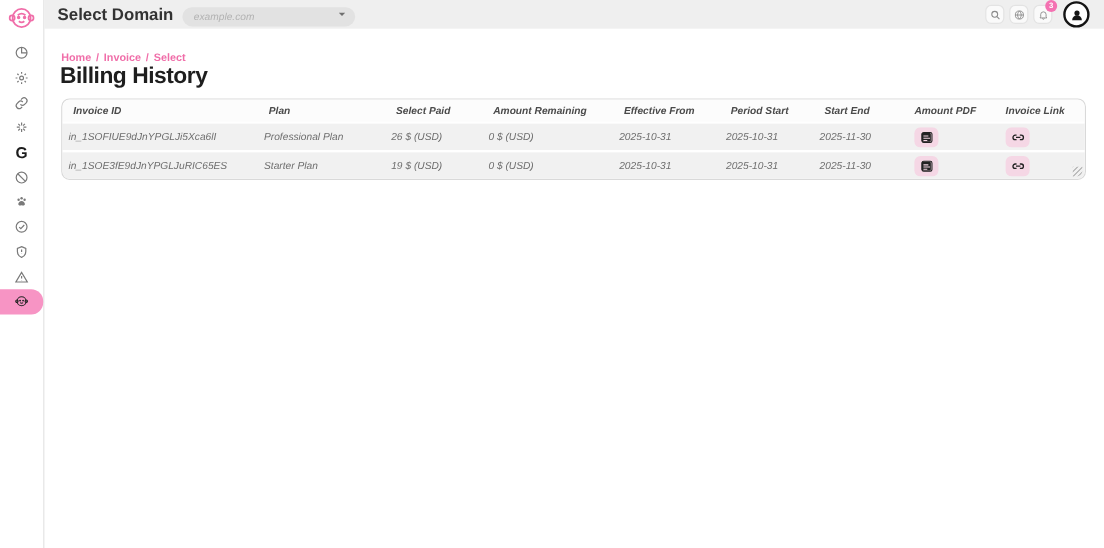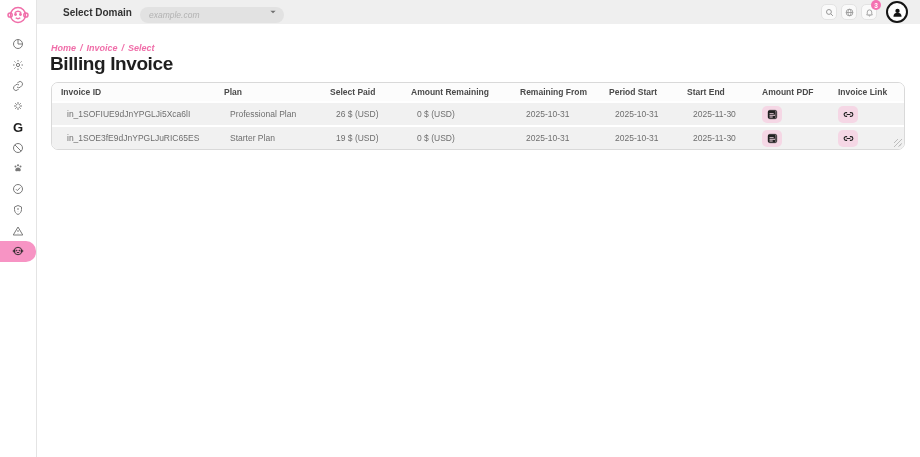--- a/index.html
+++ b/index.html
@@ -14,21 +14,21 @@
   .side-items { display:flex; flex-direction:column; padding-top:4px; }
   .side-item { height:20.7px; display:flex; align-items:center; justify-content:center;
     color:#7a7a7a; cursor:pointer; }
   .side-item svg { width:12px; height:12px; }
   .side-item.google { font-weight:800; font-size:13px; color:#1d1d1d; }
   .side-item.active { background:#f794c4; border-radius:0 10px 10px 0; width:36px; color:#242424; }
 
   
   .topbar { position:absolute; left:37px; top:0; width:883px; height:24px;
     background:#efefef; display:flex; align-items:center; }
-  .select-domain-label { font-size:10px; font-weight:700; color:#333; margin-left:26px; }
+  .select-domain-label { font-size:14px; font-weight:700; color:#333; margin-left:11px; }
   .domain-box { position:relative; margin-left:8px; width:144px; height:16px; }
   .domain-input { width:100%; height:100%; border:none; outline:none; background:#e2e2e2;
     border-radius:9px; font-size:8.5px; color:#444; padding:0 18px 0 9px;
     font-family:"Liberation Sans", sans-serif;font-style:italic; }
   .domain-input::placeholder { color:#b2b2b2; }
   .domain-chevron { position:absolute; right:7px; top:4px; color:#6f6f6f; }
   .topbar-right { margin-left:auto; display:flex; align-items:center; gap:4px; padding-right:12px; }
   .icon-btn { width:16px; height:16px; background:#fafafa; border:1px solid #e3e3e3;
     border-radius:5px; display:flex; align-items:center; justify-content:center;
     color:#8b8b8b; cursor:pointer; position:relative; }
@@ -37,35 +37,35 @@
     background:#f472b2; color:#fff; font-size:6.5px; font-weight:700; border-radius:50%;
     display:flex; align-items:center; justify-content:center; padding:0 2px; }
   .avatar { width:22px; height:22px; border-radius:50%; border:2.5px solid #141414;
     background:#fff; display:flex; align-items:center; justify-content:center;
     margin-left:5px; cursor:pointer; }
   .avatar svg { width:13px; height:13px; }
 
   
   .main { position:absolute; left:37px; top:24px; width:883px; height:433px; background:#fff; }
   .breadcrumb { position:absolute; left:14px; top:19px; font-size:9px; font-weight:700;
-    color:#f06ea9; display:flex; gap:4px;font-style:italic; }
+    color:#f06ea9; display:flex; gap:4px; }
   .breadcrumb .crumb { cursor:pointer; }
   .page-title { position:absolute; left:13px; top:29px; font-size:19px; font-weight:800;
     color:#1e1e1e; letter-spacing:-0.4px; }
 
   
   .billing-table { position:absolute; left:14px; top:58px; width:854px;
     border:1px solid #d9d9d9; border-radius:7px; background:#fff; overflow:hidden; }
   .grid-row { display:grid;
     grid-template-columns:163px 106px 81px 109px 89px 78px 75px 76px 1fr;
-    align-items:center; }
+    align-items:center;font-style:italic; }
   .thead { height:18px; background:#fcfcfc; }
   .th { font-size:8.5px; font-weight:700; color:#4a4a4a; padding-left:9px; white-space:nowrap; }
   .trow { height:24px; background:#f1f1f1; border-top:2px solid #fff; }
-  .td { font-size:8.5px; color:#6e6e6e; padding-left:15px; white-space:nowrap; overflow:hidden; }
+  .td { font-size:8.5px; color:#6e6e6e; padding-left:5px; white-space:nowrap; overflow:hidden; }
   .pill-btn { width:20px; height:17px; border-radius:5px; background:#f5d7e5;
     display:flex; align-items:center; justify-content:center; color:#222;
     cursor:pointer; margin-left:9px; }
   .pill-btn svg { width:11px; height:11px; }
   .grip { position:absolute; right:2px; bottom:2px; width:8px; height:8px;
     background:repeating-linear-gradient(-45deg, transparent 0 2px, #bdbdbd 2px 3px);
     cursor:nwse-resize; border-bottom-right-radius:5px; }
 </style>
 </head>
 <body>
@@ -194,29 +194,29 @@
   </header>
 
   <main class="main">
     <div class="breadcrumb">
       <span class="crumb">Home</span>
       <span>/</span>
       <span class="crumb">Invoice</span>
       <span>/</span>
       <span class="crumb">Select</span>
     </div>
-    <h1 class="page-title">Billing Invoice</h1>
+    <h1 class="page-title">Billing History</h1>
 
     <section class="billing-table">
       <div class="grid-row thead">
         <div class="th">Invoice ID</div>
         <div class="th">Plan</div>
         <div class="th">Select Paid</div>
         <div class="th">Amount Remaining</div>
-        <div class="th">Remaining From</div>
+        <div class="th">Effective From</div>
         <div class="th">Period Start</div>
         <div class="th">Start End</div>
         <div class="th">Amount PDF</div>
         <div class="th">Invoice Link</div>
       </div>
       <div id="table-body">
   <div class="grid-row trow">
     <div class="td">in_1SOFIUE9dJnYPGLJi5Xca6lI</div>
     <div class="td">Professional Plan</div>
     <div class="td">26 $ (USD)</div>

